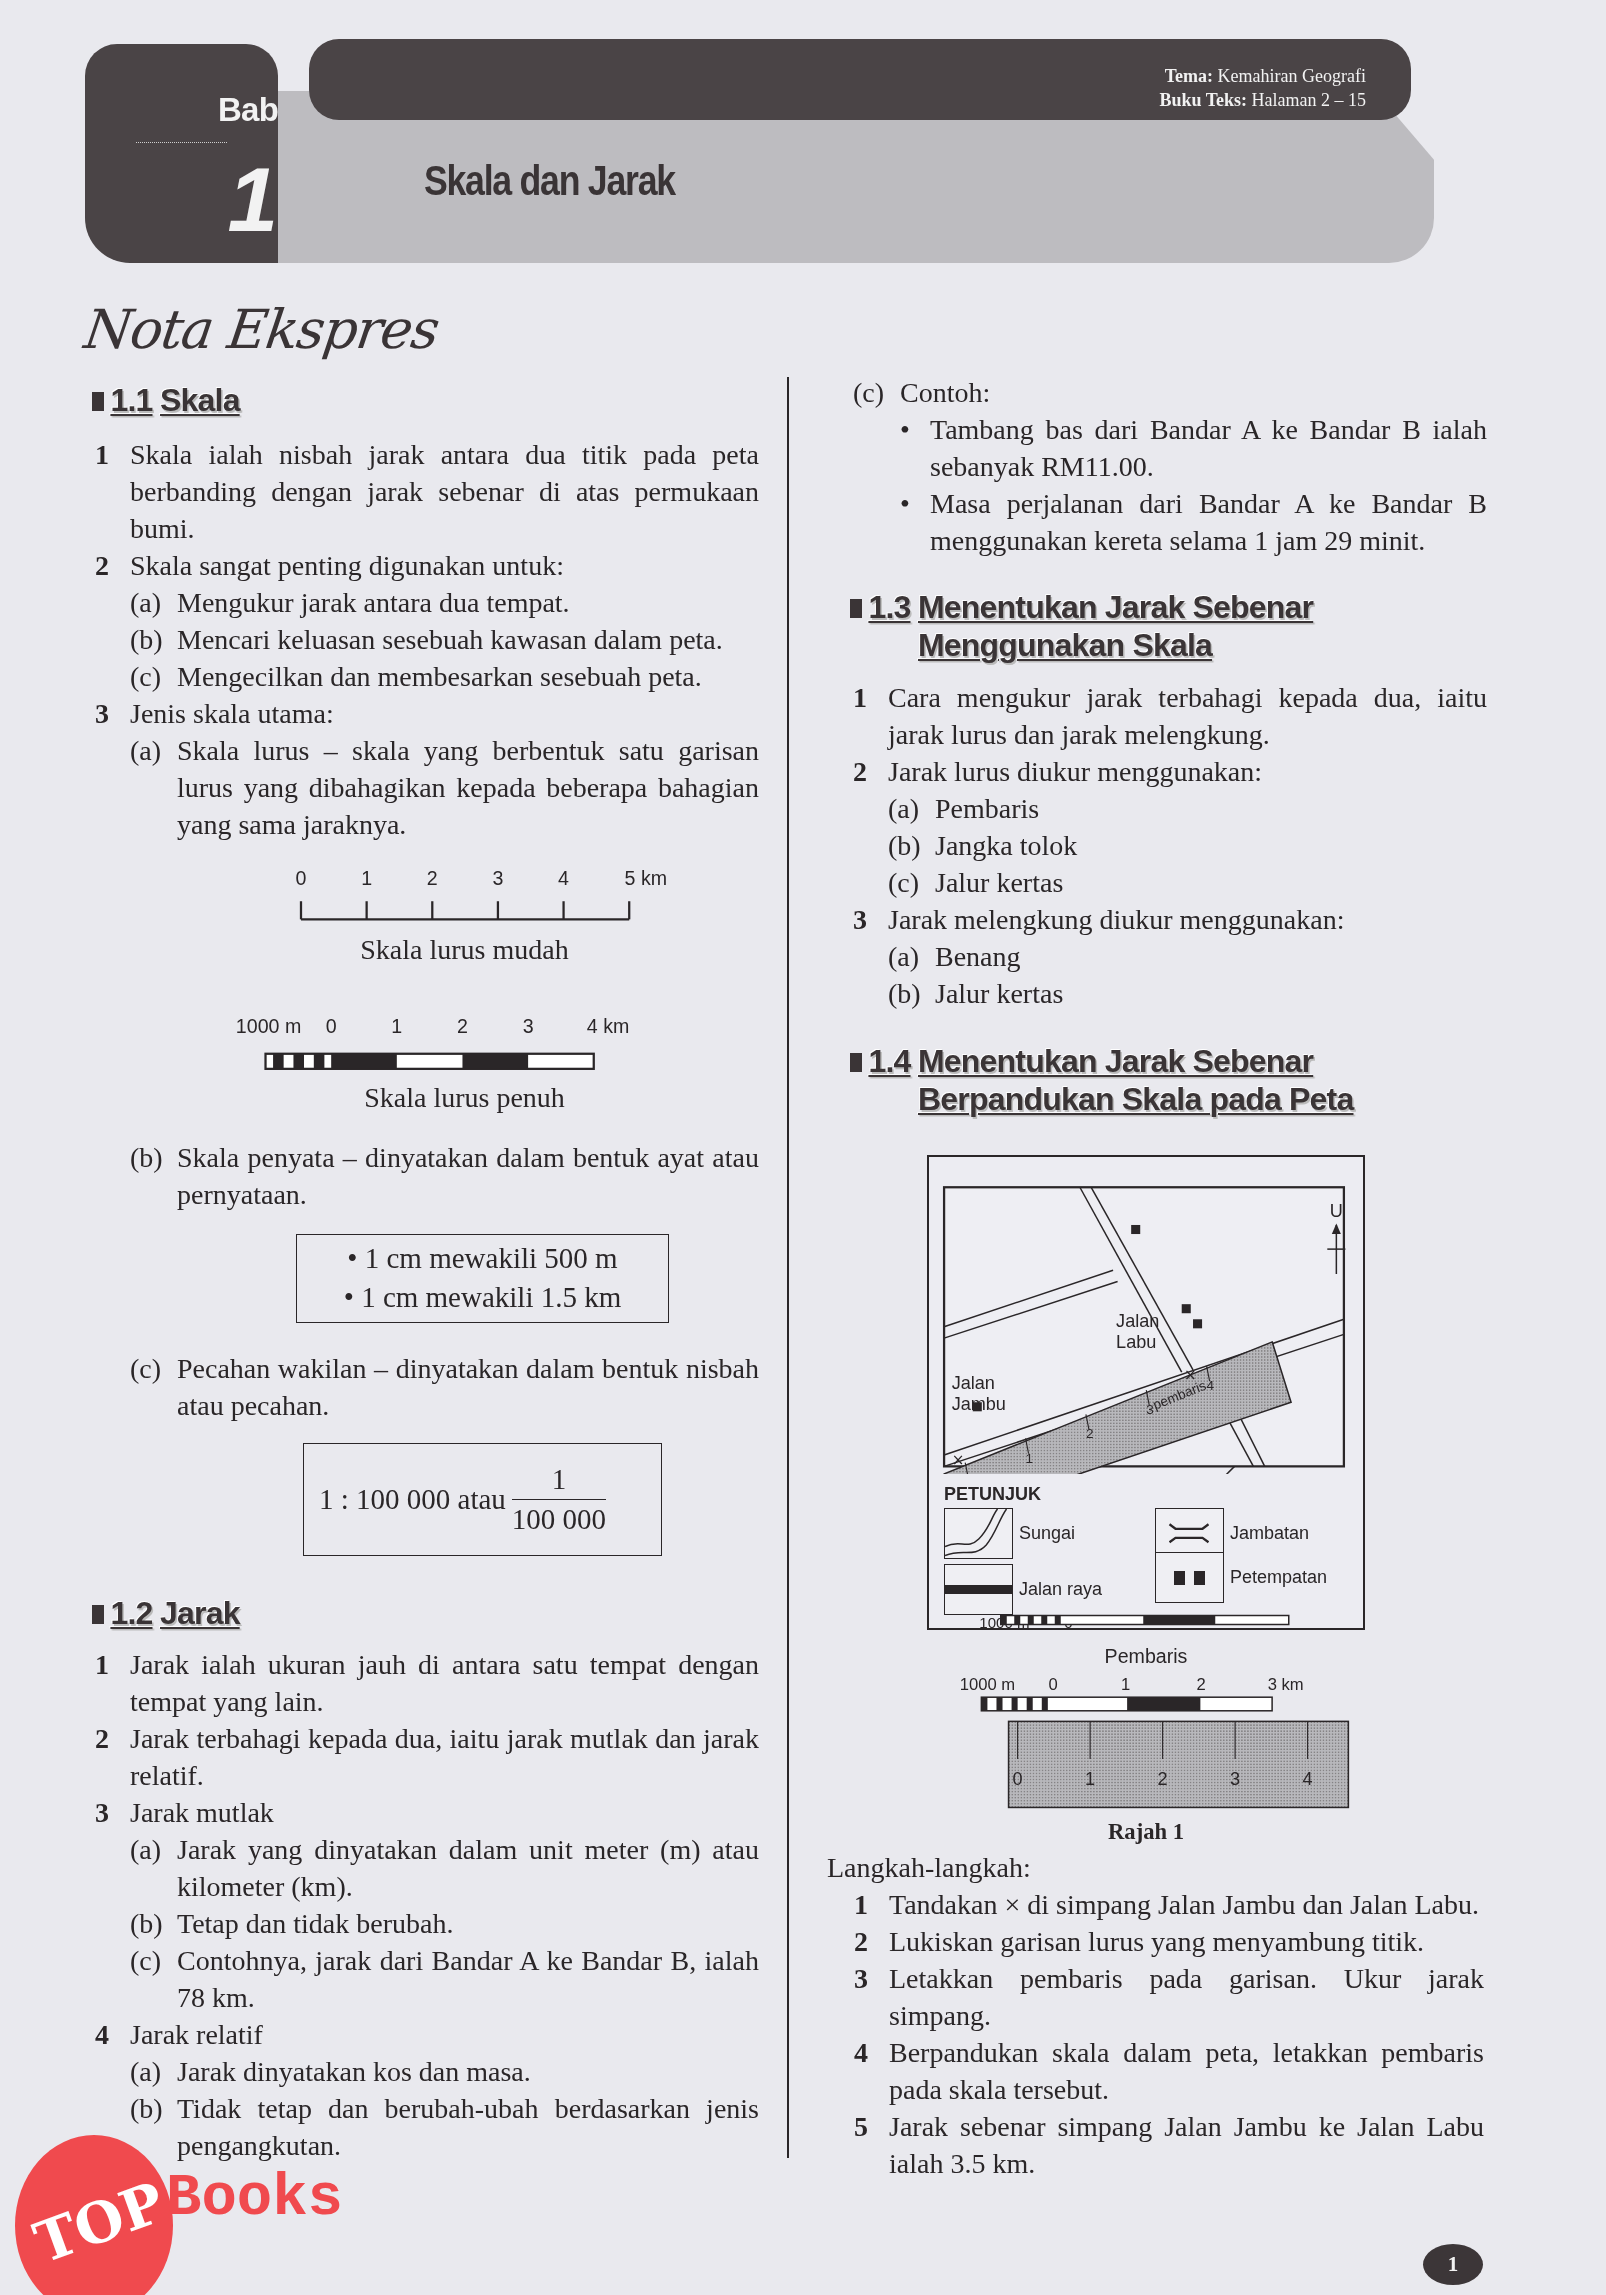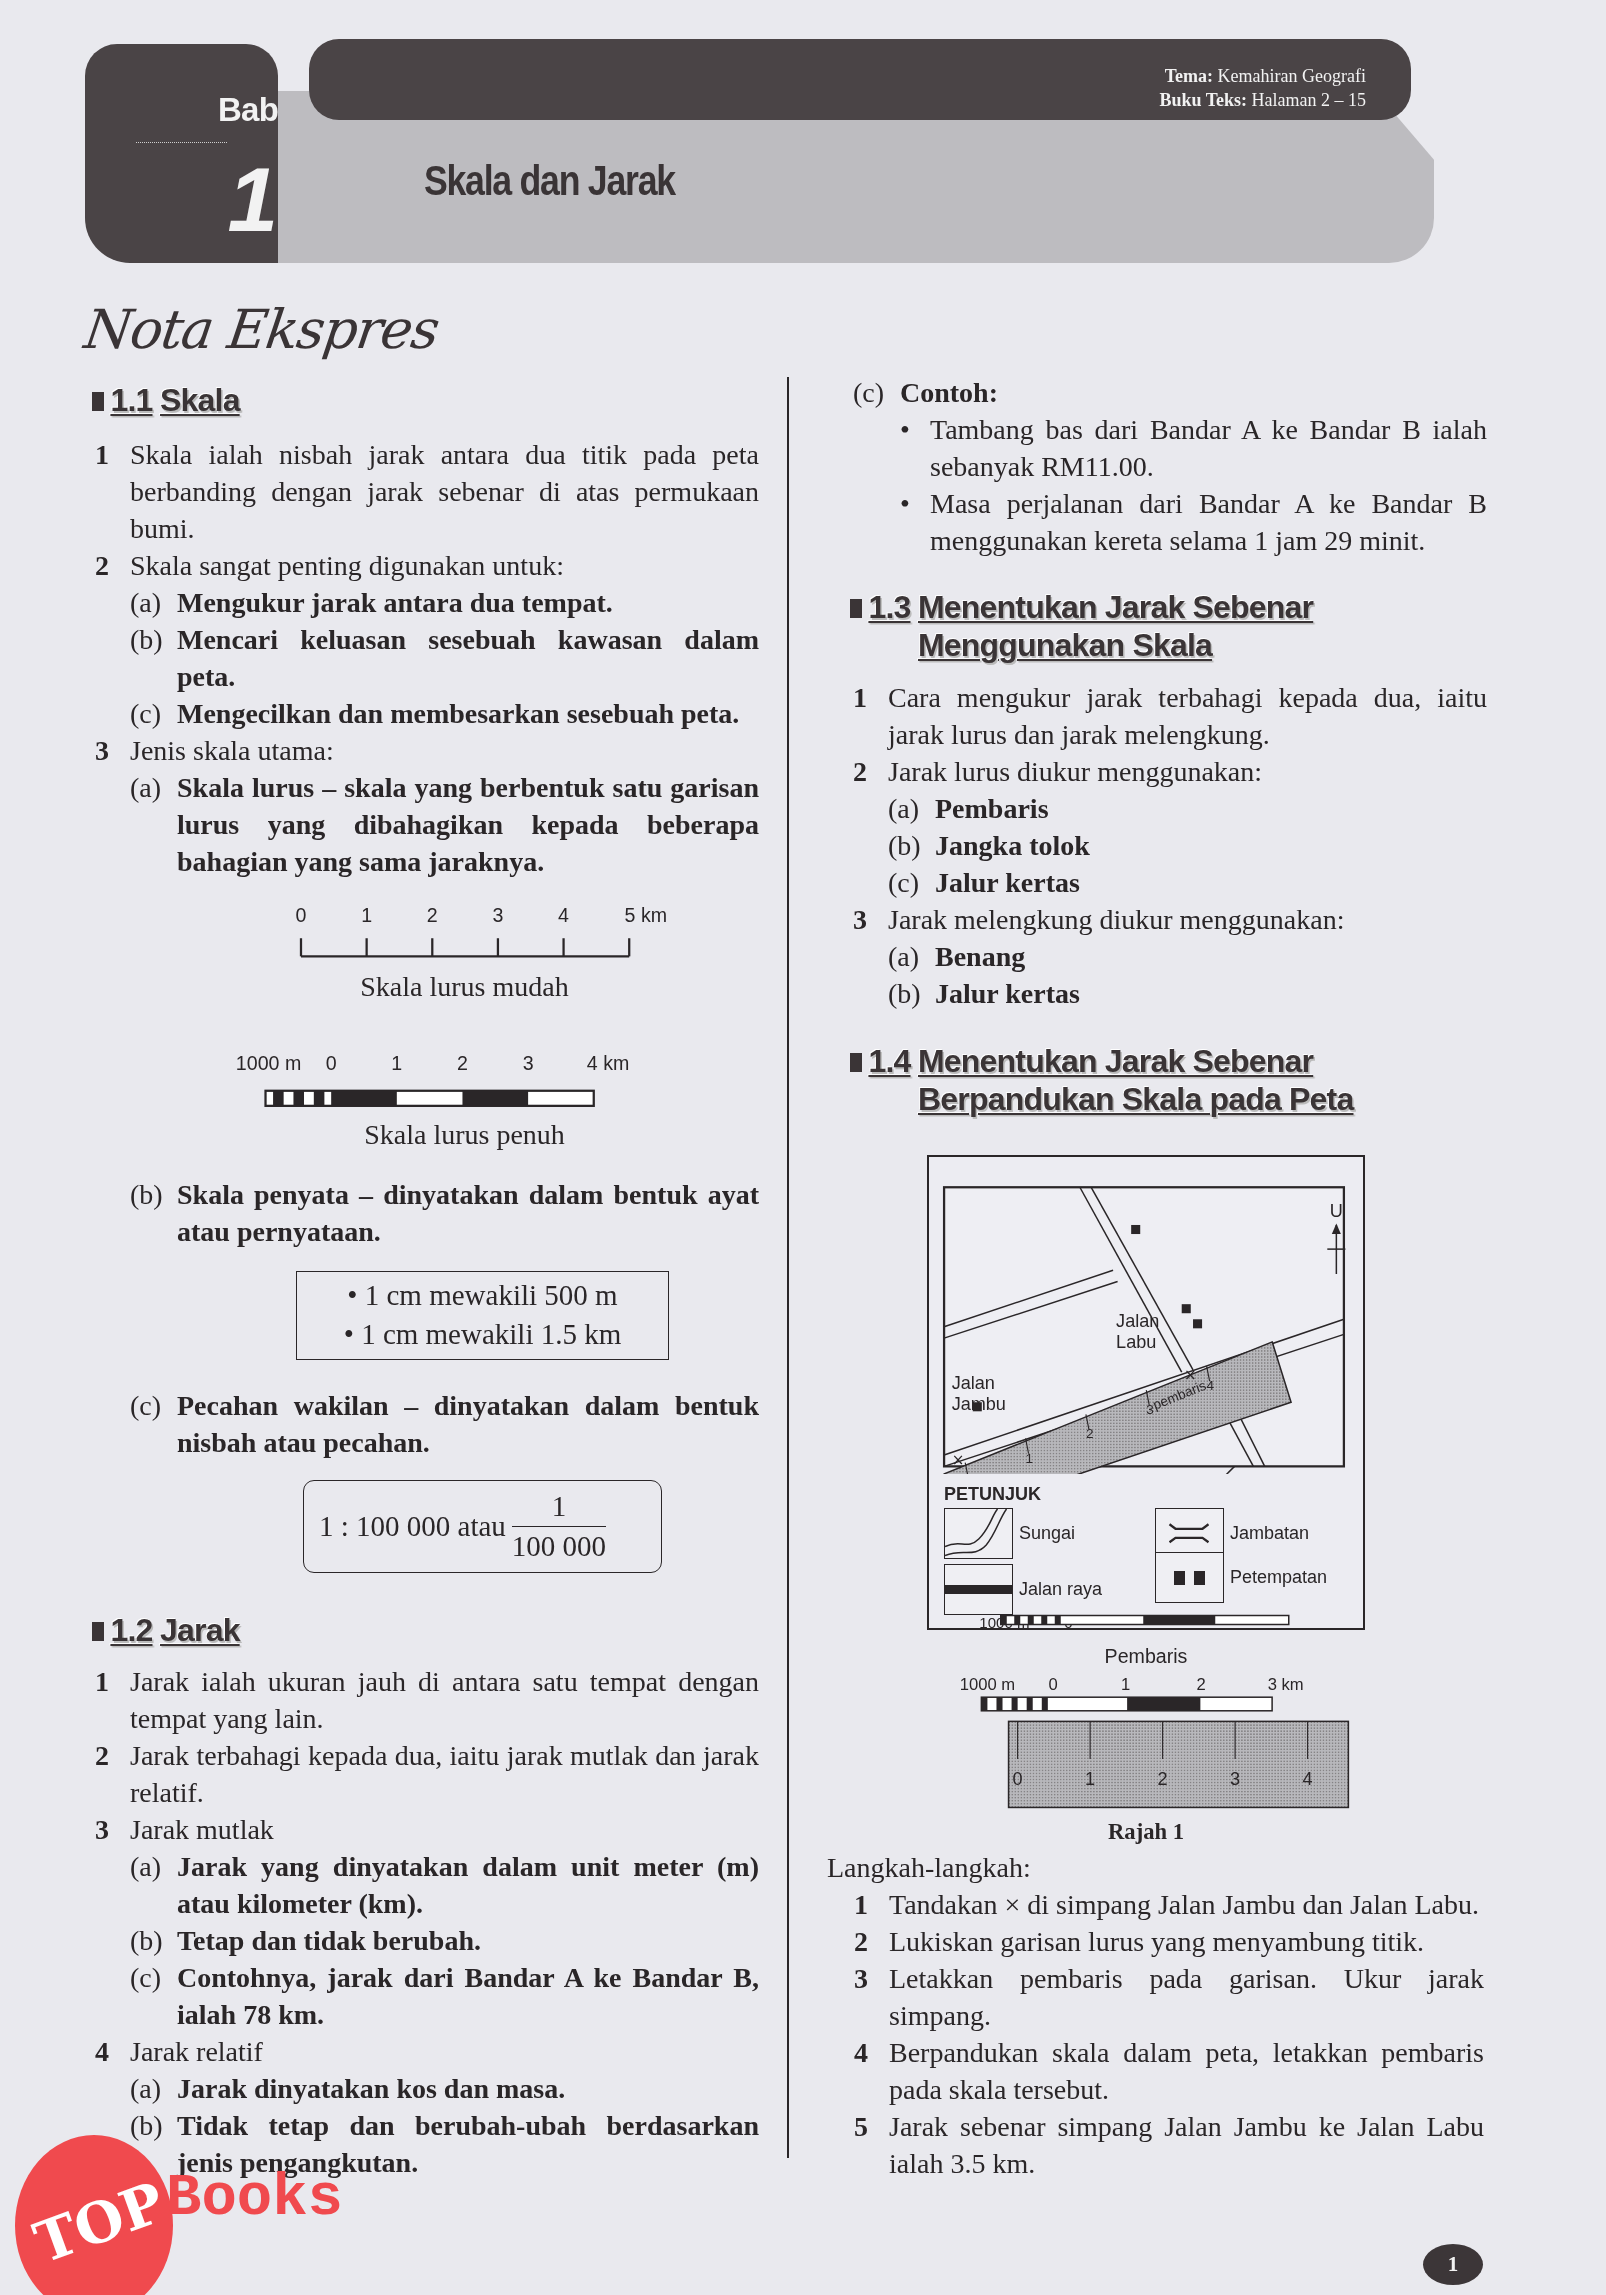--- a/index.html
+++ b/index.html
@@ -63,21 +63,21 @@
   }
   .sec-head .sq { display: inline-block; width: 12px; height: 19.6px; background: #3a3436; margin: 10.6px 6px 0 0; flex: none; }
   .sec-head .num { margin-right: 7.5px; text-decoration: underline; text-decoration-thickness: 2.3px; text-underline-offset: 3px; }
   .sec-head .txt { text-decoration: underline; text-decoration-thickness: 2.3px; text-underline-offset: 3px; }
 
   .item { display: flex; }
   .item .n { width: 35px; flex: none; font-weight: bold; }
   .item .t { flex: 1; text-align: justify; }
   .sub { display: flex; padding-left: 35px; }
   .sub .l { width: 47px; flex: none; }
-  .sub .t { flex: 1; text-align: justify; font-weight: bold; }
+  .sub .t { flex: 1; text-align: justify; }
   .bul { display: flex; padding-left: 81px; }
   .bul .b { width: 30px; flex: none; }
   .bul .t { flex: 1; text-align: justify; }
 
   .figure { position: relative; }
   .caption { text-align: center; font-size: 28px; }
 
   .boxed {
     border: 1.5px solid #2a2628; margin: 0 auto; padding: 4.5px 19.6px;
     font-size: 29px; line-height: 39px;
@@ -210,21 +210,21 @@
     <div class="boxed" style="width:373px; margin-left:201px;text-align:center;">
       <div>• <span>1 cm mewakili 500 m</span></div>
       <div>• <span>1 cm mewakili 1.5 km</span></div>
     </div>
     <div style="height:27px"></div>
     <div class="sub">
         <span class="l">(c)</span>
         <span class="t">Pecahan wakilan – dinyatakan dalam bentuk nisbah atau pecahan.</span>
       </div>
     <div style="height:19.6px"></div>
-    <div class="boxed" style="width:359px; margin-left:208px; padding:6px 15px; display:flex; align-items:center;border-radius:11px;">
+    <div class="boxed" style="width:359px; margin-left:208px; padding:16px 15px; display:flex; align-items:center;">
       <span>1 : 100 000 atau</span>
       <span class="frac">
         <span>1</span>
         <span>100 000</span>
       </span>
     </div>
 
     <div style="height:38px"></div>
     <div class="sec-head">
       <span class="sq"></span>

